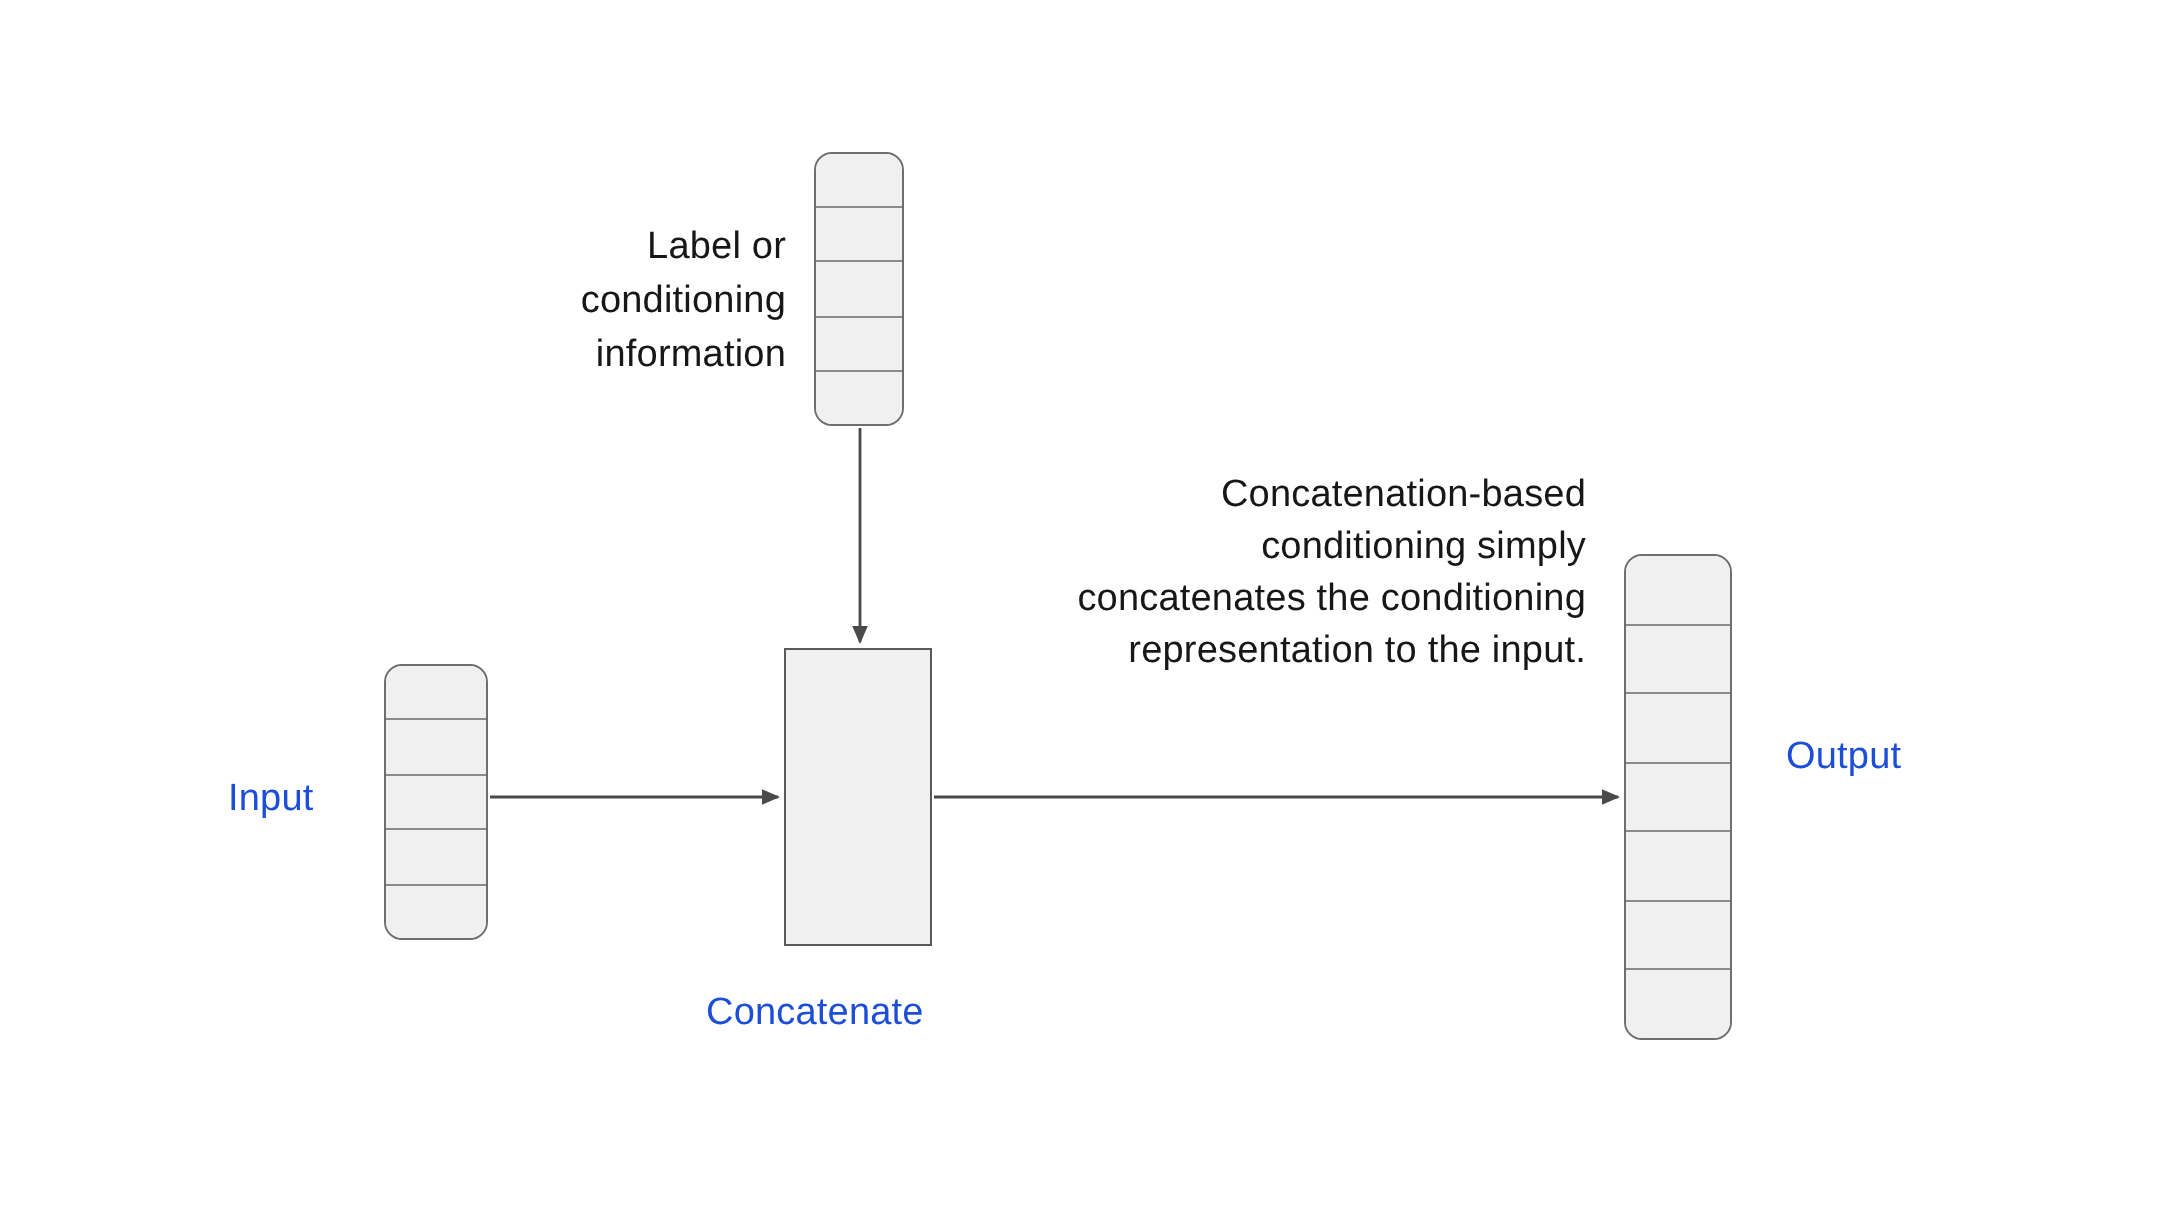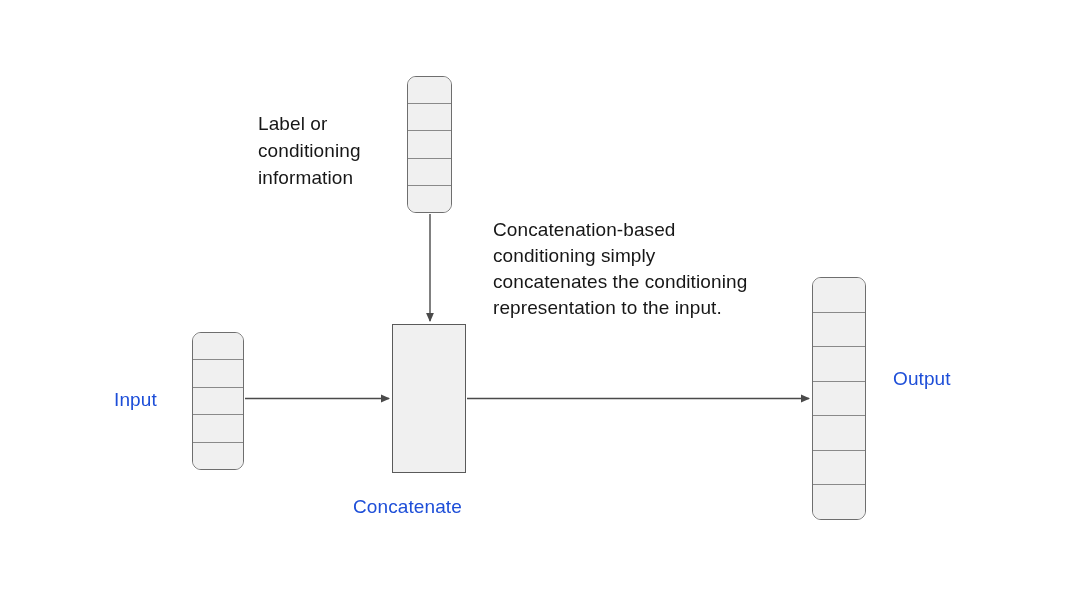--- a/index.html
+++ b/index.html
@@ -10,20 +10,21 @@
   body {
     font-family: "Liberation Sans", sans-serif;
     color: #1a1a1a;
   }
   #canvas {
     position: relative;
     width: 1080px;
     height: 608px;
     background: #ffffff;
     overflow: hidden;
+    text-align: right;
   }
   
   .vec-block {
     position: absolute;
     box-sizing: border-box;
     display: flex;
     flex-direction: column;
     background: #f0f0f0;
     border: 1.3px solid #6e6e6e;
     border-radius: 9px;
@@ -123,21 +124,21 @@
     <div class="vec-cell"></div>
     <div class="vec-cell"></div>
     <div class="vec-cell"></div>
     <div class="vec-cell"></div>
   </div>
 
   <div class="label" style="left:258px; top:110px; width:135px;">Label or
 conditioning
 information</div>
 
-  <div class="note" style="left:493px; top:217px; width:300px;">Concatenation-based
+  <div class="note" style="left:493px; top:235px; width:300px;">Concatenation-based
 conditioning simply
 concatenates the conditioning
 representation to the input.</div>
 
   <div class="label-sm" style="left:114px; top:386px;">Input</div>
 
   <div class="label-sm" style="left:893px; top:365px;">Output</div>
 
   <div class="label-sm" style="left:353px; top:493px;">Concatenate</div>
 

